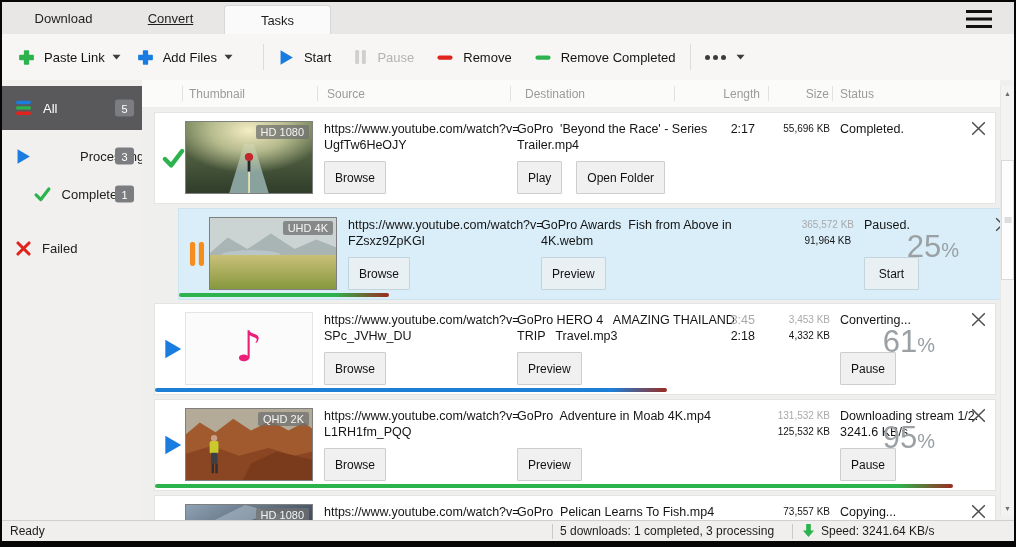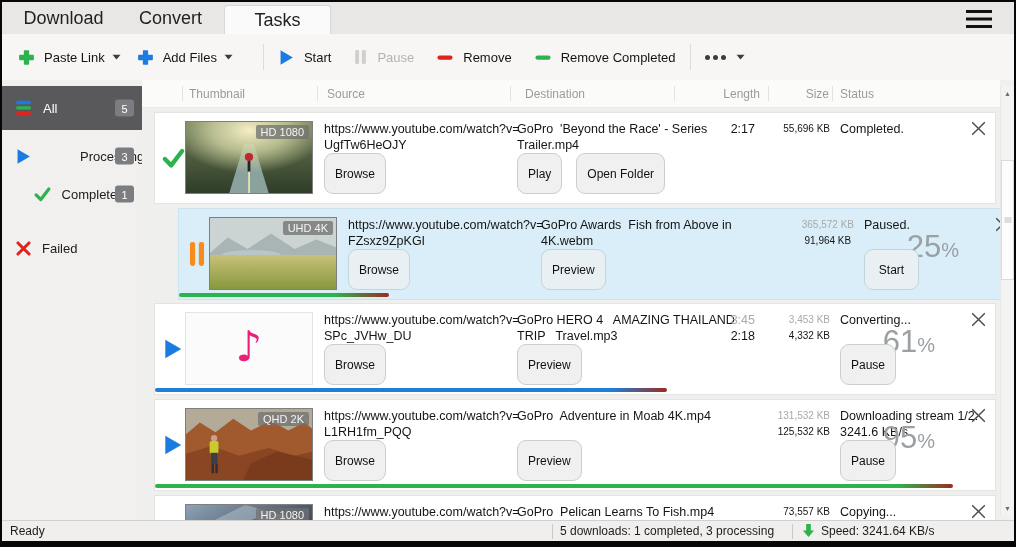--- a/index.html
+++ b/index.html
@@ -2,21 +2,21 @@
 <html><head>
 <meta charset="utf-8">
 <style>
 *{margin:0;padding:0;box-sizing:border-box}
 html,body{width:1016px;height:547px}
 body{font-family:"Liberation Sans",sans-serif;background:#fff}
 .window{position:relative;width:1016px;height:547px;border:2px solid #060606;border-bottom-width:6px;background:#e9e7e5;overflow:hidden}
 
 
 .tabbar{position:absolute;left:0;top:0;width:1012px;height:32px;background:#e9e7e5}
-.tab{position:absolute;top:0;height:32px;width:107px;display:flex;align-items:center;justify-content:center;font-size:18px;color:#1f1f1f;cursor:pointer}
+.tab{position:absolute;top:0;height:32px;width:107px;display:flex;align-items:center;justify-content:center;font-size:13px;color:#1f1f1f;cursor:pointer}
 .tab.active{background:#fbfafa;border:1px solid #d8d8d8;border-bottom:none;border-radius:4px 4px 0 0;top:3px;height:29px}
 .hamburger{position:absolute;right:22px;top:7px;cursor:pointer;line-height:0}
 
 
 .toolbar{position:absolute;left:0;top:32px;width:1012px;height:46px;background:#f7f6f4;display:flex;align-items:center;padding-left:16px}
 .tb-item{display:flex;align-items:center;gap:9px;font-size:13px;color:#141414;cursor:pointer;line-height:0}
 .tb-item .lbl{line-height:normal}
 .tb-item.disabled{color:#b3b3b3}
 .tb-caret{margin-left:7px;margin-right:16px;cursor:pointer;line-height:0}
 .tb-sep{width:1px;height:26px;background:#dcdcdc;margin:0 14px}
@@ -45,21 +45,21 @@
 .thumb{position:absolute;left:30px;top:8px;width:128px;height:73px;border:1px solid rgba(25,25,25,.55);overflow:hidden;background:#fbfbfb}
 .thumb.music{border-color:#e4e4e4}
 .thumb svg{display:block;width:100%;height:100%}
 .note{position:absolute;left:50%;top:50%;transform:translate(-50%,-55%);font-family:"DejaVu Sans",sans-serif;font-size:42px;color:#ed1e79;line-height:1}
 .thumb-badge{position:absolute;top:3px;right:3px;background:rgba(112,112,112,.75);color:#f4f4f4;font-size:11px;padding:1px 5px;border-radius:2px;line-height:normal}
 .src-text,.dest-text{position:absolute;top:8px;font-size:12.5px;line-height:16px;color:#151515;white-space:pre}
 .src-text{left:169px}
 .dest-text{left:362px}
 .browse-btn{position:absolute;left:169px;bottom:9px}
 .dest-actions{position:absolute;left:362px;bottom:9px;display:flex;gap:14px}
-.btn{height:41px;padding:0 10px;background:#f0f0f0;border:1px solid #cdcdcd;font-family:"Liberation Sans",sans-serif;font-size:12px;color:#111;border-radius:9px;cursor:pointer;white-space:nowrap}
+.btn{height:33px;padding:0 10px;background:#f0f0f0;border:1px solid #cdcdcd;font-family:"Liberation Sans",sans-serif;font-size:12px;color:#111;border-radius:1px;cursor:pointer;white-space:nowrap}
 .selected .btn{background:#e9f0f4;border-color:#c2d4dc}
 .len-col{position:absolute;right:240px;top:8px;text-align:right;font-size:12.5px;line-height:16px}
 .size-col{position:absolute;right:165px;top:8px;text-align:center;font-size:10px;line-height:16px}
 .val-gray{color:#a9a9a9}
 .val{color:#151515}
 .status-col{position:absolute;left:685px;top:8px;width:152px;font-size:12.5px;line-height:16px;color:#151515;white-space:pre}
 .pct{position:absolute;right:60px;top:22px;color:#9aa0a4;line-height:1}
 .pct .pn{font-size:31px}
 .pct .ps{font-size:20px}
 .action-btn{position:absolute;left:685px;bottom:9px;min-width:55px}
@@ -90,21 +90,21 @@
 
   <div class="tabbar">
     <div class="hamburger"><span><svg width="26" height="20" viewBox="0 0 26 20">
             <rect y="1" width="26" height="3" fill="#111"></rect>
             <rect y="8.5" width="26" height="3" fill="#111"></rect>
             <rect y="16" width="26" height="3" fill="#111"></rect>
           </svg></span></div>
   <div class="tab" style="left: 8px;">
         <span>Download</span>
       </div>
-      <div class="tab" style="left: 115px;">
+      <div class="tab" style="left: 115px; text-decoration: underline;">
         <span>Convert</span>
       </div>
       <div class="tab active" style="left: 222px;">
         <span>Tasks</span>
       </div>
     </div>
 
   <div class="toolbar">
     <div class="tb-item">
       <span><svg width="17" height="17" viewBox="0 0 18 18">

